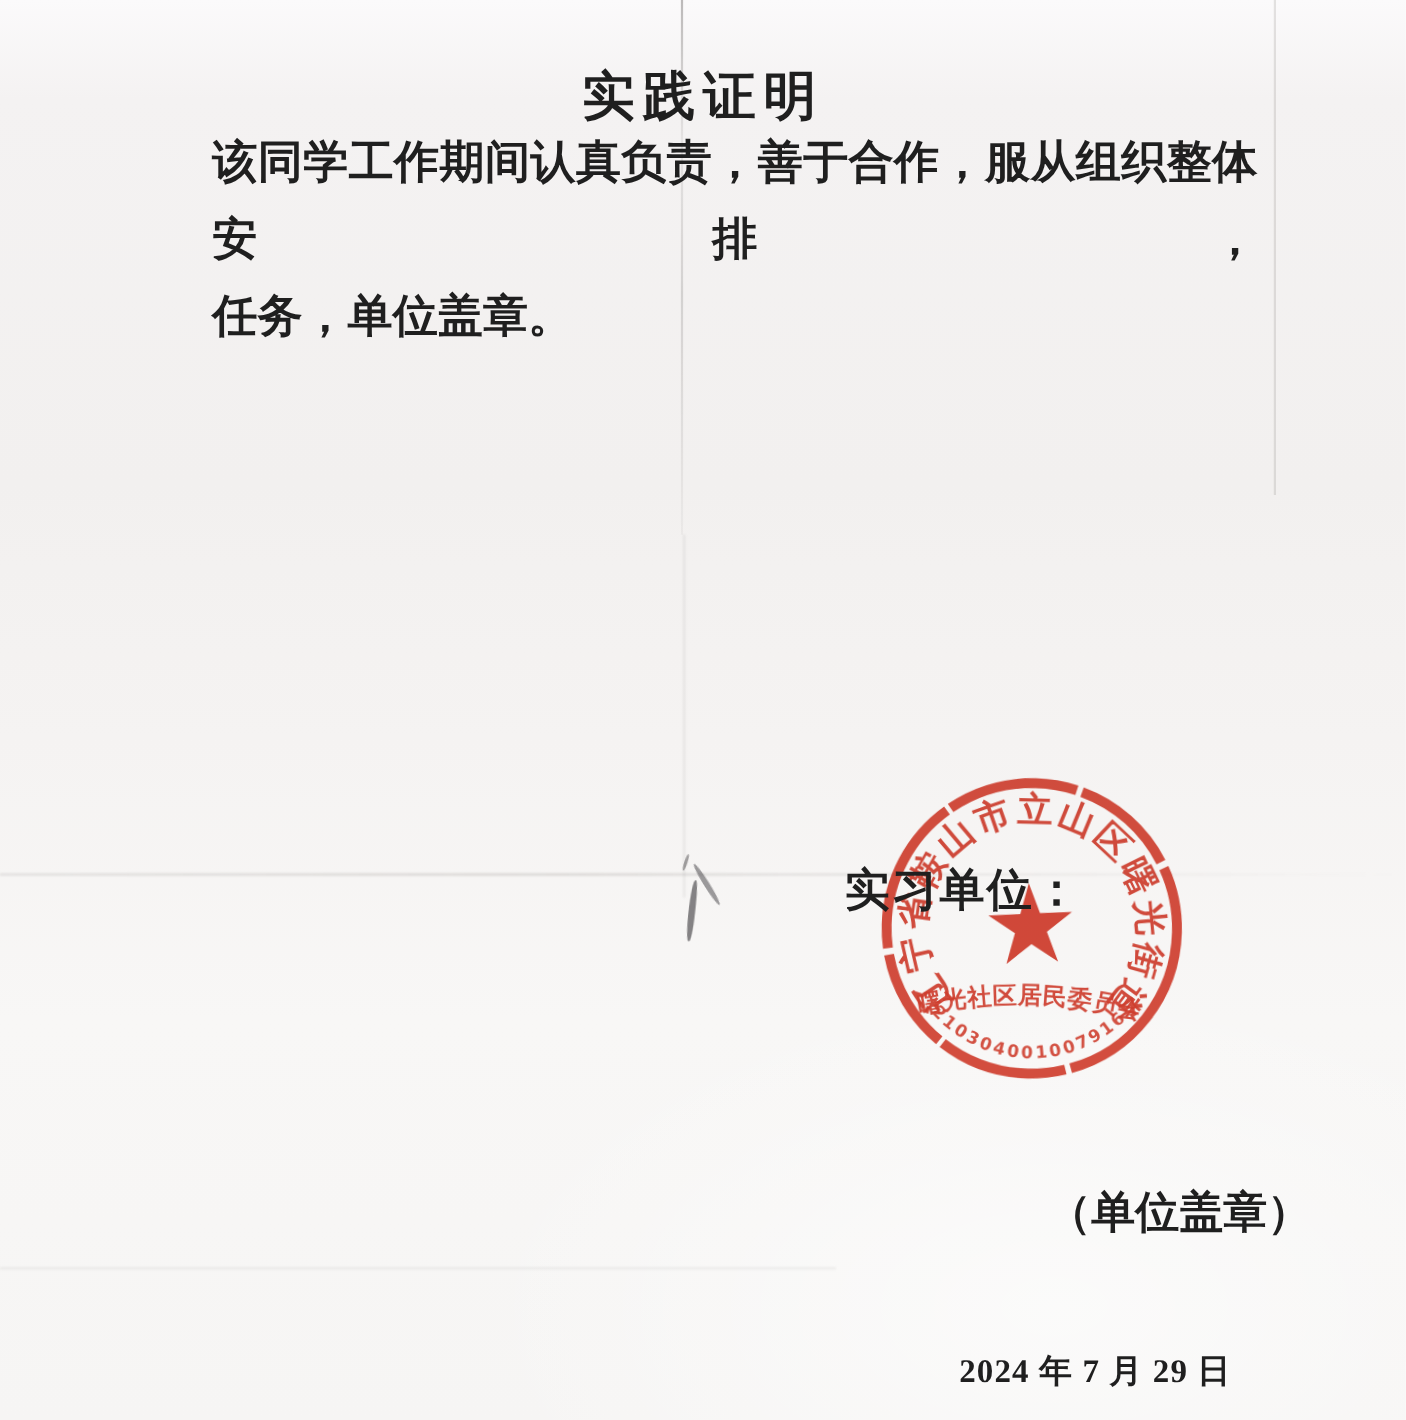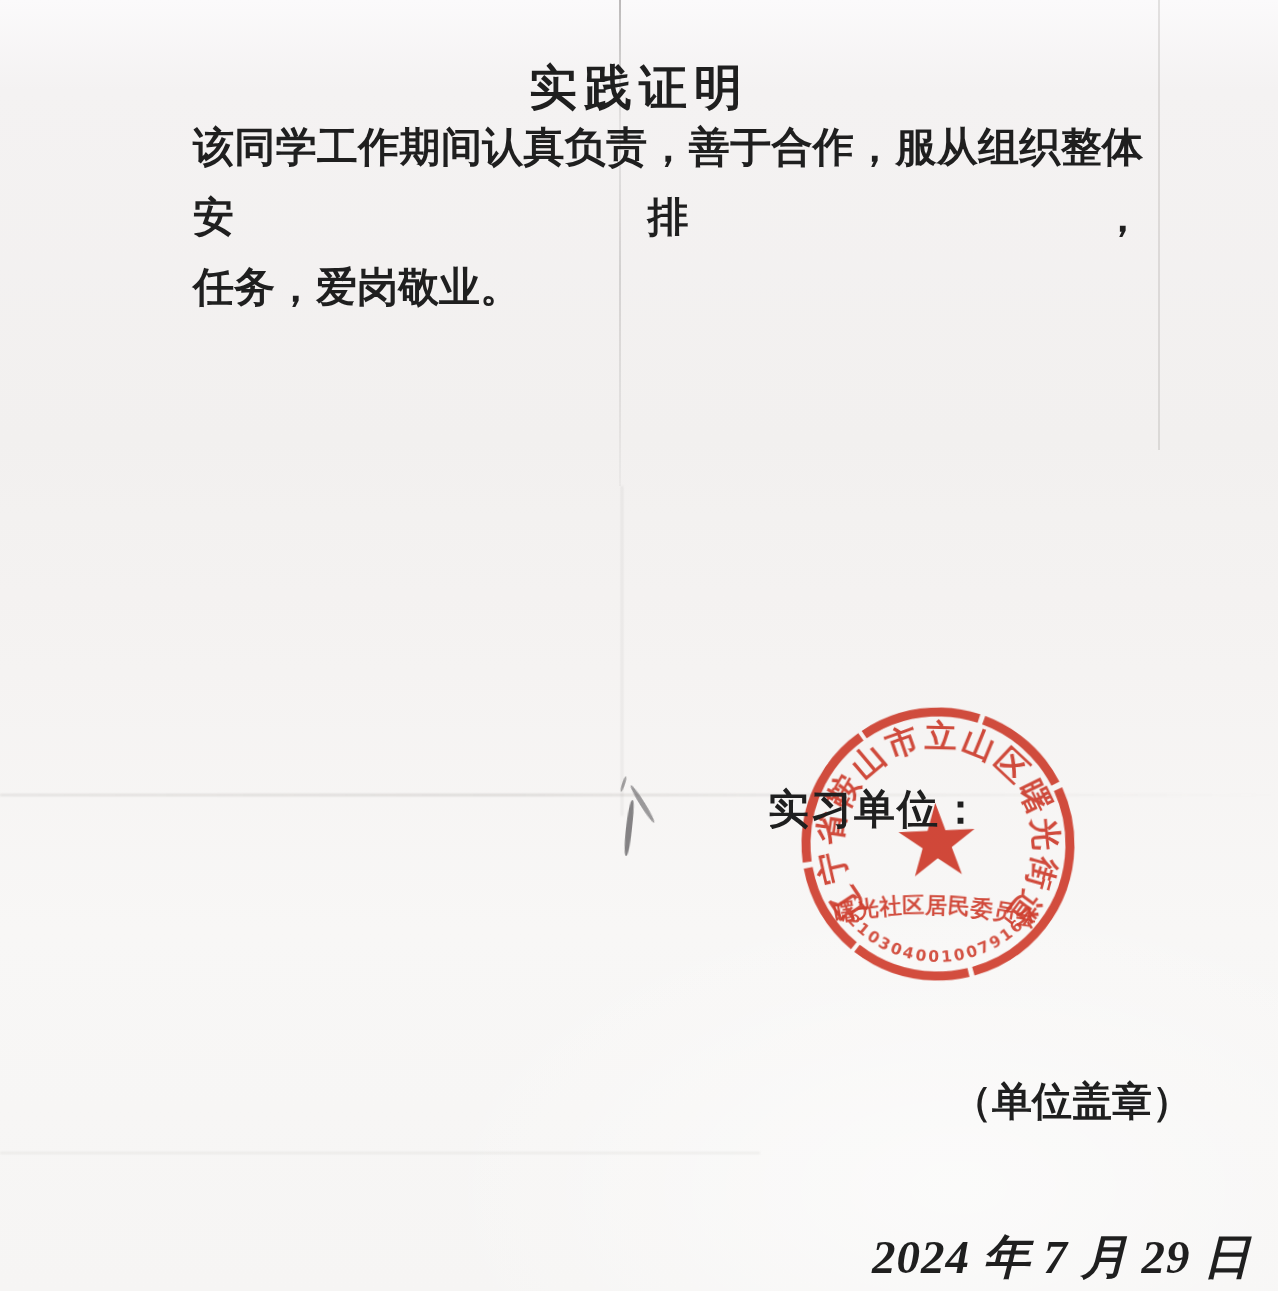--- a/index.html
+++ b/index.html
@@ -29,21 +29,21 @@
 
   .title{left:0;top:24px;width:1278px;text-align:center;z-index:3;
     font-size:48px;font-weight:700;letter-spacing:7px;color:var(--ink);}
   .body-lines{left:193px;top:112px;width:950px;z-index:3;color:var(--ink);
     font-size:41px;font-weight:700;line-height:70px;}
   .line{white-space:nowrap;}
   .line.just{white-space:normal;text-align:justify;text-align-last:justify;}
 
   .unit-label{left:768px;top:782px;z-index:5;font-size:41px;font-weight:700;color:var(--ink);letter-spacing:2px;}
   .seal-note{left:952px;top:1074px;z-index:3;font-size:40px;font-weight:700;color:var(--ink);}
-  .doc-date{left:872px;top:1226px;z-index:3;font-size:47px;font-weight:700;color:var(--ink);letter-spacing:1px;font-style:italic;}
+  .doc-date{left:872px;top:1226px;z-index:3;font-size:30px;font-weight:700;color:var(--ink);letter-spacing:1px;}
 
   .stamp{left:798px;top:704px;width:280px;height:280px;z-index:4;
     mix-blend-mode:multiply;opacity:.95;transform:rotate(1.5deg);filter:blur(.2px);}
   .stamp svg{width:280px;height:280px;display:block;}
   .ring{fill:none;stroke:var(--red);stroke-width:9;
     stroke-dasharray:168 5 118 4 92 6 143 4 120 5 98 6 110 4;stroke-opacity:.92;}
   .star{fill:var(--red);fill-opacity:.95;}
   .arc-ch{font-size:32px;font-weight:700;fill:var(--red);fill-opacity:.93;
     font-family:"Liberation Serif","DejaVu Serif",serif;}
   .org{font-size:22px;font-weight:700;fill:var(--red);fill-opacity:.93;letter-spacing:.5px;
@@ -62,21 +62,21 @@
   <div class="abs crease-h2"></div>
   <div class="abs crease-r"></div>
   <div class="abs smudge1"></div>
   <div class="abs smudge2"></div>
   <div class="abs smudge3"></div>
 
   <h1 class="abs title">实践证明</h1>
 
   <div class="abs body-lines">
     <div class="line just">该同学工作期间认真负责，善于合作，服从组织整体安排，</div>
-    <div class="line">任务，爱岗敬业。</div>
+    <div class="line">任务，单位盖章。</div>
   </div>
 
   <div class="abs unit-label">实习单位：</div>
 
   <div class="abs stamp">
     <svg viewBox="0 0 280 280">
       <defs>
         <path id="orgArc" d="M 40 220 Q 140 197 240 220" fill="none"></path>
         <path id="codeArc" d="M 42 208 A 121 121 0 0 0 238 208" fill="none"></path>
       </defs>

